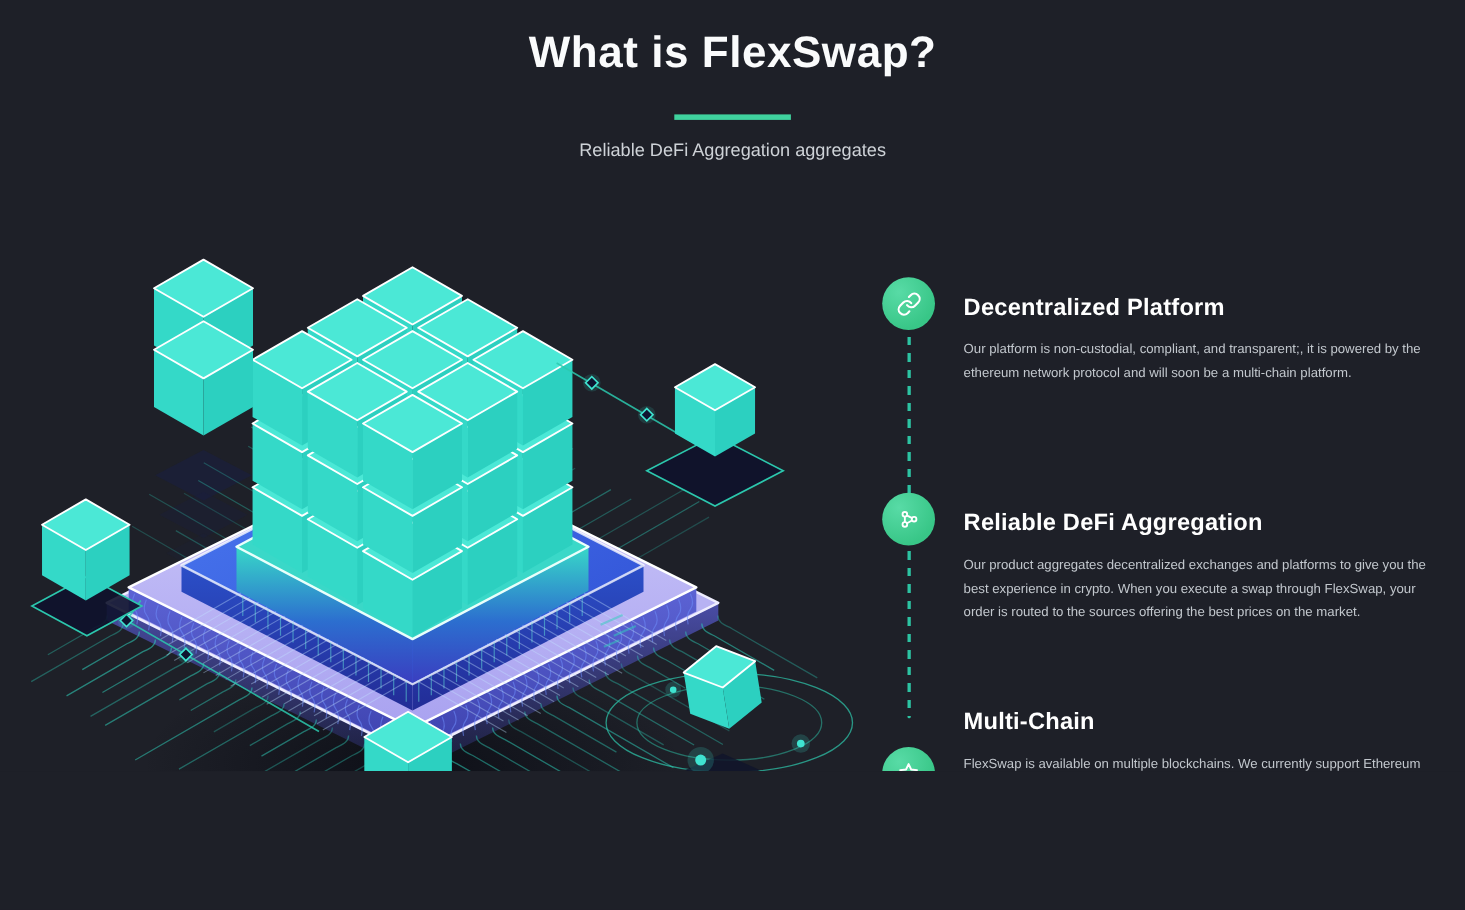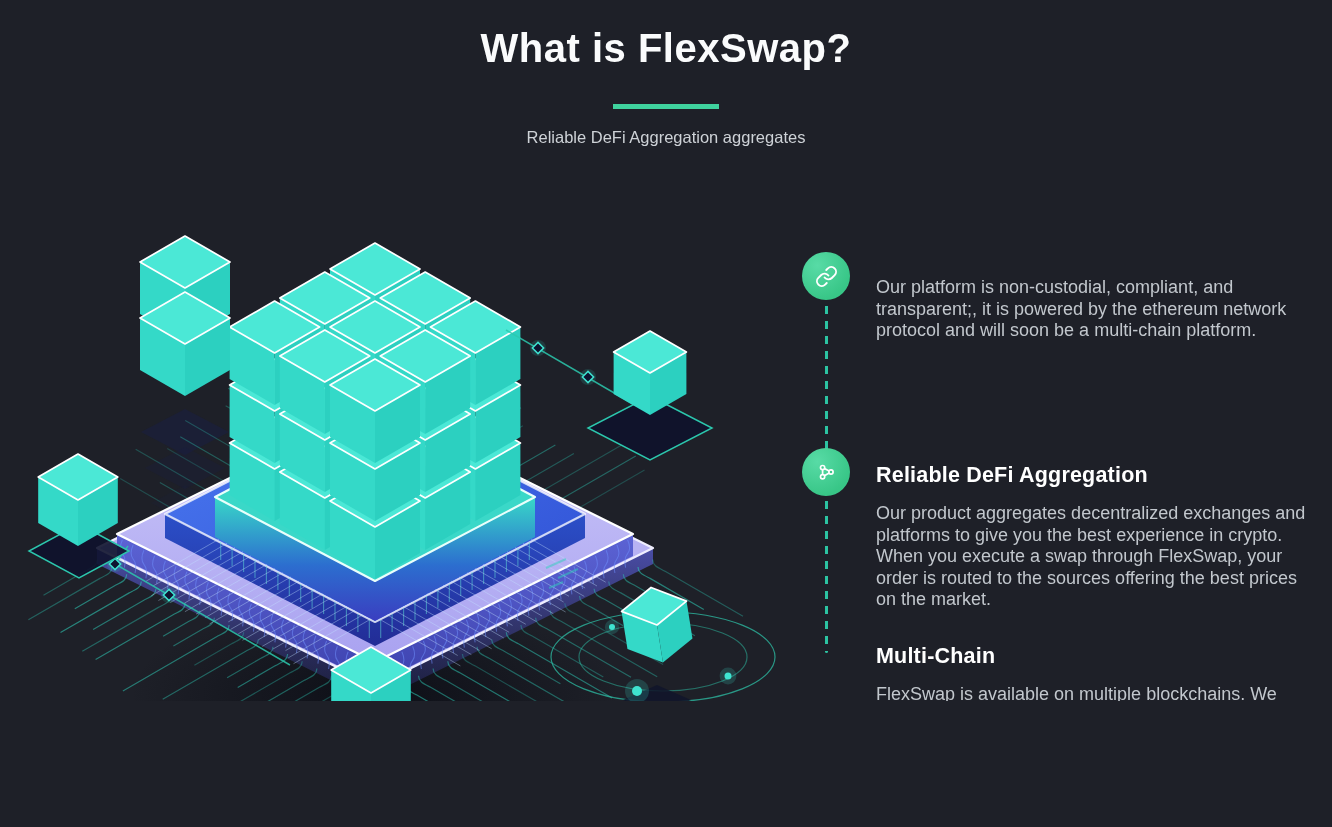--- a/index.html
+++ b/index.html
@@ -29,21 +29,21 @@
   .feature{position:absolute; left:0; display:flex; gap:26px; align-items:flex-start;}
   .f1{top:252px;} .f2{top:448px;} .f3{top:629px;align-items:flex-end;}
   .ficon{
     position:relative; z-index:2; width:48px; height:48px; border-radius:50%;
     background:radial-gradient(circle at 32% 28%, #58dba6, #38c687 72%);
     display:flex; align-items:center; justify-content:center; flex:0 0 48px;
   }
   .ficon svg{display:block;}
   .ftext{padding-top:12px; width:440px;}
   .ftext h3{margin:0; font-size:21.5px; line-height:30px; font-weight:700; color:#ffffff; letter-spacing:.2px;}
-  .ftext p{margin:13px 0 0; font-size:18px; line-height:21.5px; color:var(--text3);}
+  .ftext p{margin:13px 0 0; font-size:12px; line-height:21.5px; color:var(--text3);}
 </style>
 </head>
 <body>
 
 <div class="hero">
 
   <header class="head">
     <h1>What is FlexSwap?</h1>
     <div class="underline"></div>
     <p class="sub">
@@ -502,20 +502,21 @@
     <div class="rail"></div>
 
     <div class="feature f1">
       <div class="ficon">
         <svg width="23" height="23" viewBox="0 0 24 24" fill="none" stroke="#ffffff" stroke-width="2" stroke-linecap="round" stroke-linejoin="round">
           <path d="M10 13a5 5 0 0 0 7.54.54l3-3a5 5 0 0 0-7.07-7.07l-1.72 1.71"></path>
           <path d="M14 11a5 5 0 0 0-7.54-.54l-3 3a5 5 0 0 0 7.07 7.07l1.71-1.71"></path>
         </svg>
       </div>
       <div class="ftext">
+        <h3>Decentralized Platform</h3>
         <p>Our platform is non-custodial, compliant, and transparent;, it is powered by the ethereum network protocol and will soon be a multi-chain platform.</p>
       </div>
     </div>
 
     <div class="feature f2">
       <div class="ficon">
         <svg width="24" height="24" viewBox="0 0 24 24" fill="none" stroke="#ffffff" stroke-width="1.7" stroke-linecap="round" stroke-linejoin="round">
           <path d="M8.6 7.6 L17 12 L8.6 16.8 Z"></path>
           <circle cx="8.6" cy="7.6" r="2.1" fill="#3fc98d"></circle>
           <circle cx="8.6" cy="16.8" r="2.1" fill="#3fc98d"></circle>

